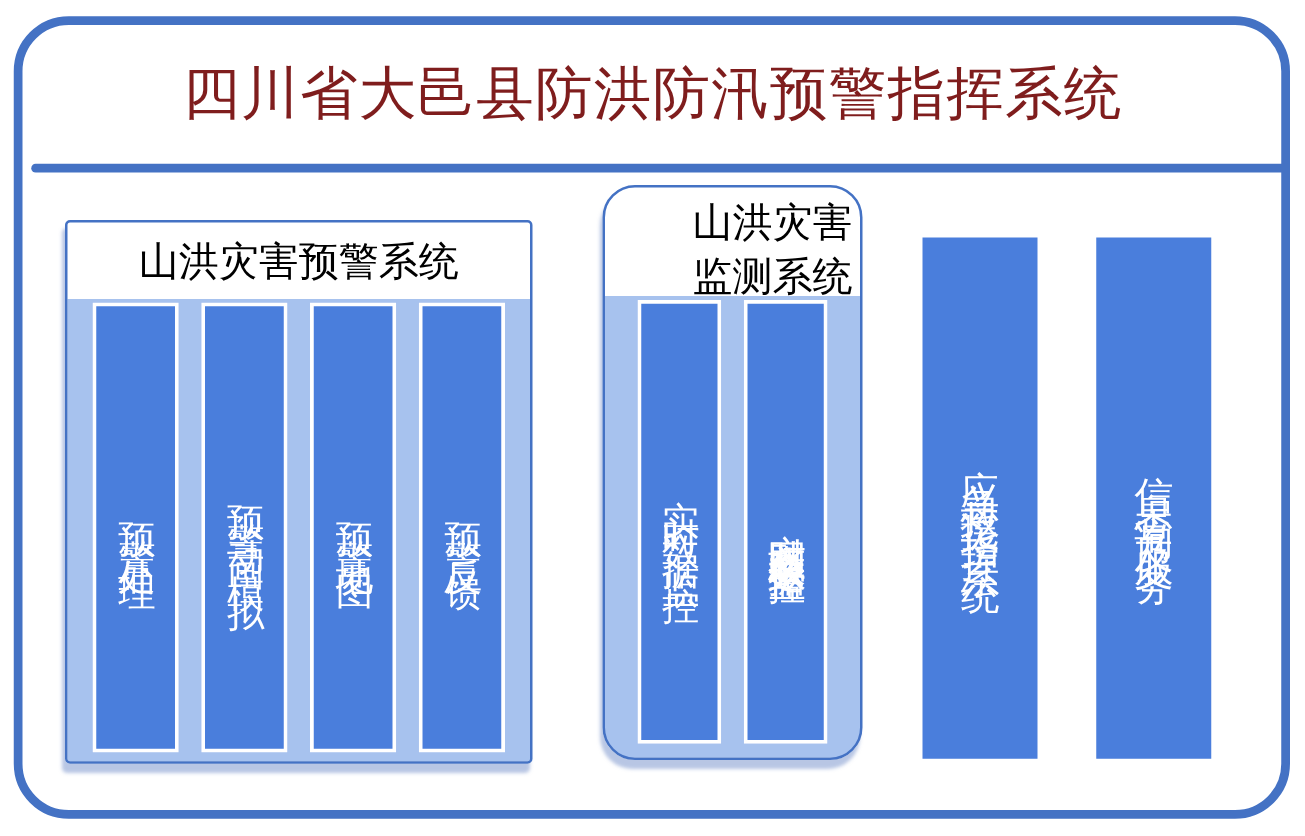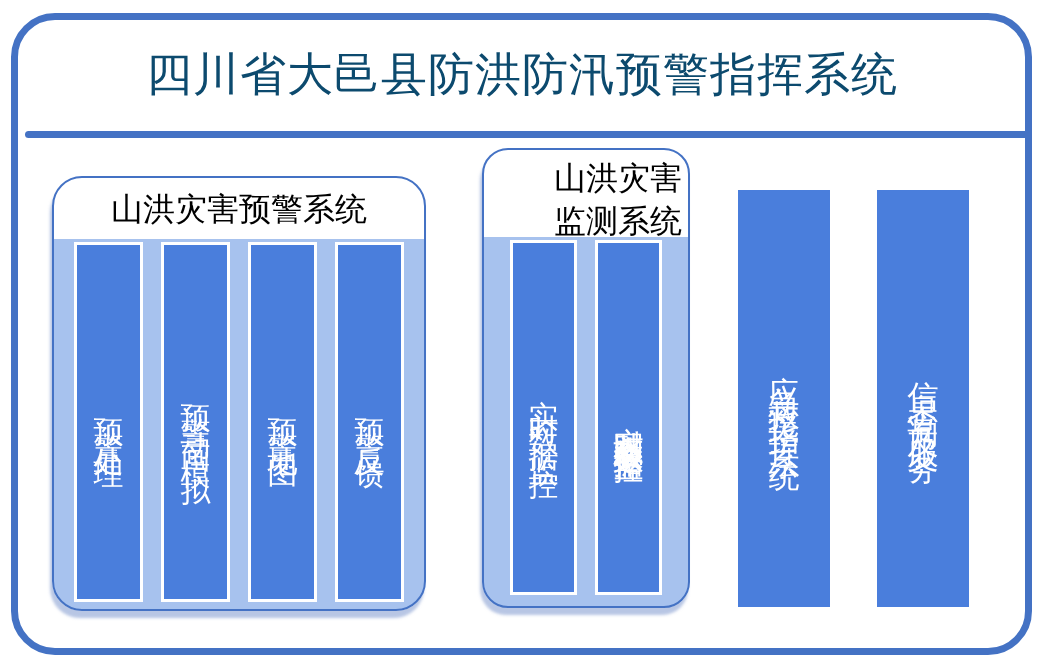--- a/index.html
+++ b/index.html
@@ -20,40 +20,40 @@
   }
   .title {
     position: absolute;
     left: 0; top: 44px; width: 100%;
     margin: 0;
     text-align: center;
     font-family: "Liberation Sans", sans-serif;
     font-weight: 400;
     font-size: 46px;
     letter-spacing: 1px;
-    color: #0c4a6e;
+    color: #7f1d1d;
     white-space: nowrap;
   }
   .divider {
     position: absolute;
     left: 25px; top: 131px;
     width: 1003px; height: 7px;
     background: #4472C4;
     border-radius: 4px 0 0 4px;
   }
   .group {
     position: absolute;
     border: 2px solid #4472C4;
     box-sizing: border-box;
     box-shadow: -2px 7px 3px rgba(125, 152, 205, 0.55);
   }
   .g1 {
     left: 52px; top: 176px;
     width: 374px; height: 435px;
-    border-radius: 30px;
+    border-radius: 4px;
     background: linear-gradient(to bottom, #ffffff 0px, #ffffff 61px, #A7C2EE 61px, #A7C2EE 100%);
   }
   .g2 {
     left: 482px; top: 148px;
     width: 208px; height: 460px;
     border-radius: 26px;
     background: linear-gradient(to bottom, #ffffff 0px, #ffffff 87px, #A7C2EE 87px, #A7C2EE 100%);
   }
   .group-label {
     position: relative;

